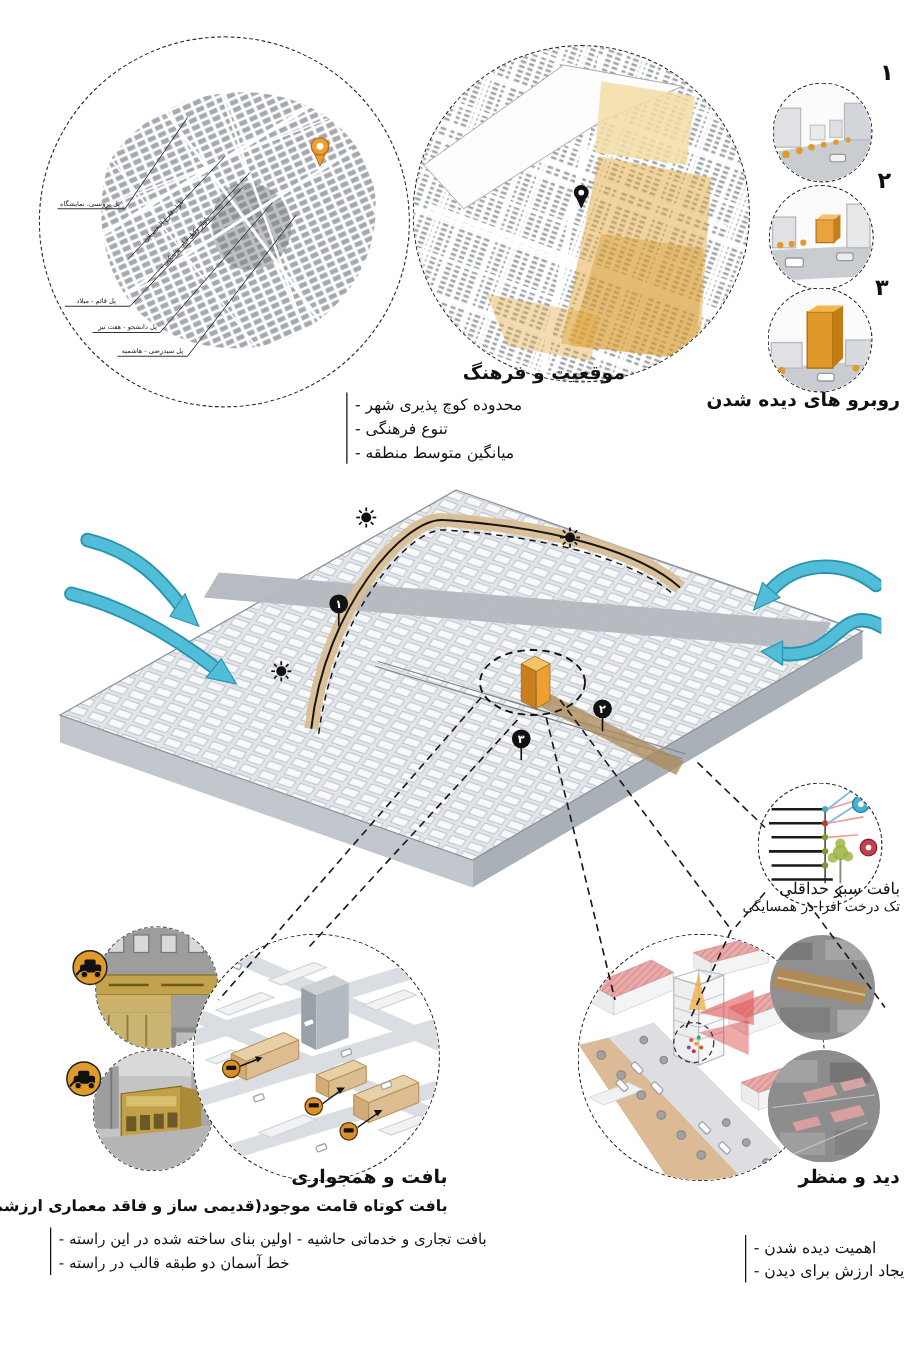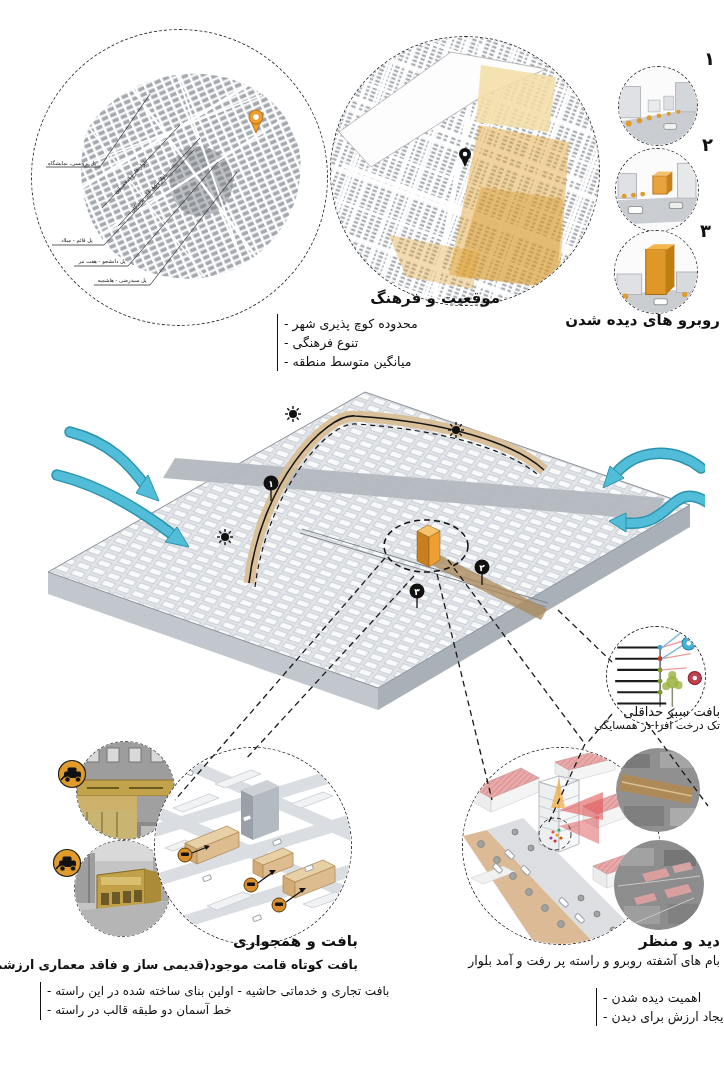--- a/index.html
+++ b/index.html
@@ -539,21 +539,20 @@
     <line x1="448" y1="560" x2="585" y2="744"></line>
     <line x1="585" y1="744" x2="548" y2="824"></line>
     <line x1="612" y1="714" x2="588" y2="742"></line>
     <line x1="558" y1="610" x2="612" y2="662"></line>
     <line x1="646" y1="722" x2="708" y2="806"></line>
   </g>
 </svg>
 
 <div class="abs rtl" style="left:480px;top:932px;width:240px">
   <div class="h1">دید و منظر</div>
-  <div class="sub2" style="margin-top:3px">بام های آشفته روبرو و راسته پر رفت و آمد بلوار</div>
 </div>
 <div class="abs list" style="left:596px;top:988px;width:126px">
   <div class="li">- اهمیت دیده شدن</div>
   <div class="li">- ایجاد ارزش برای دیدن</div>
 </div>
 
 <div class="abs rtl h1" style="left:158px;top:932px;width:200px">بافت و همجواری</div>
 <div class="abs row2" style="left:36px;top:957px;width:322px">
   <span>بافت کوتاه قامت موجود</span>
   <span>(قدیمی ساز و فاقد معماری ارزشمند)</span>

